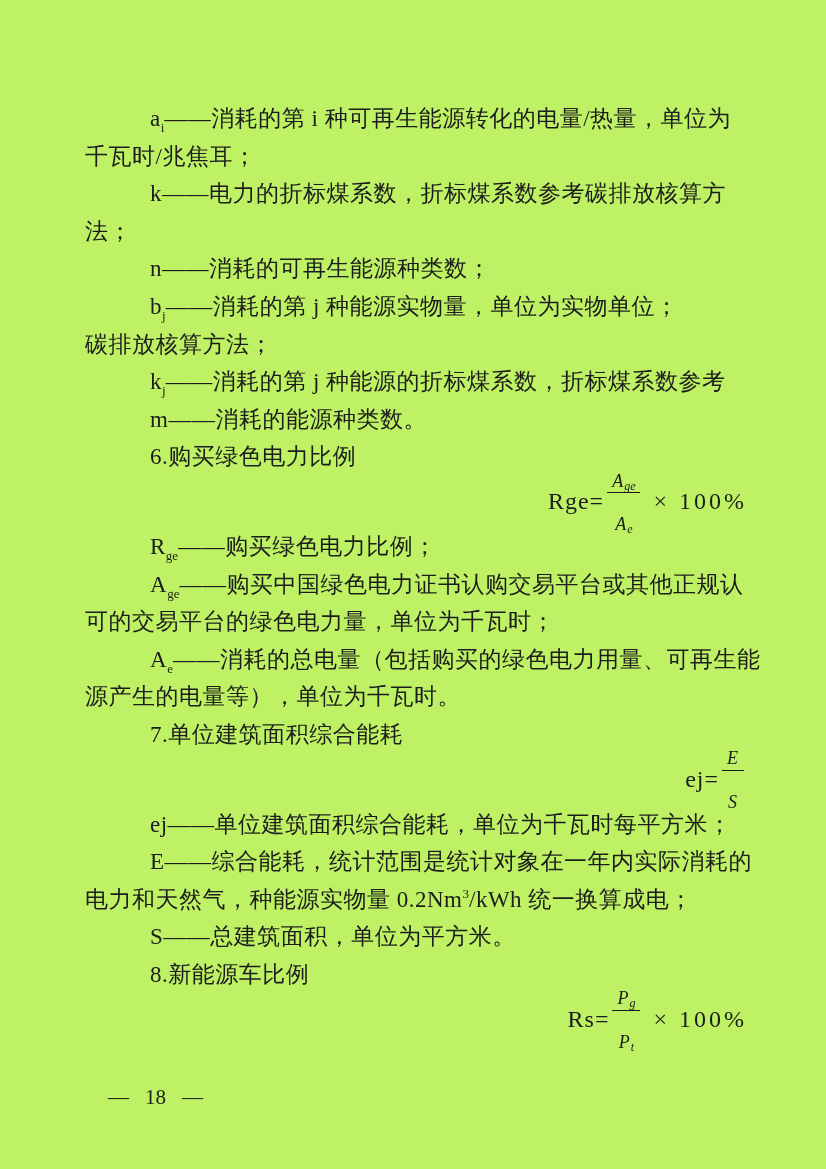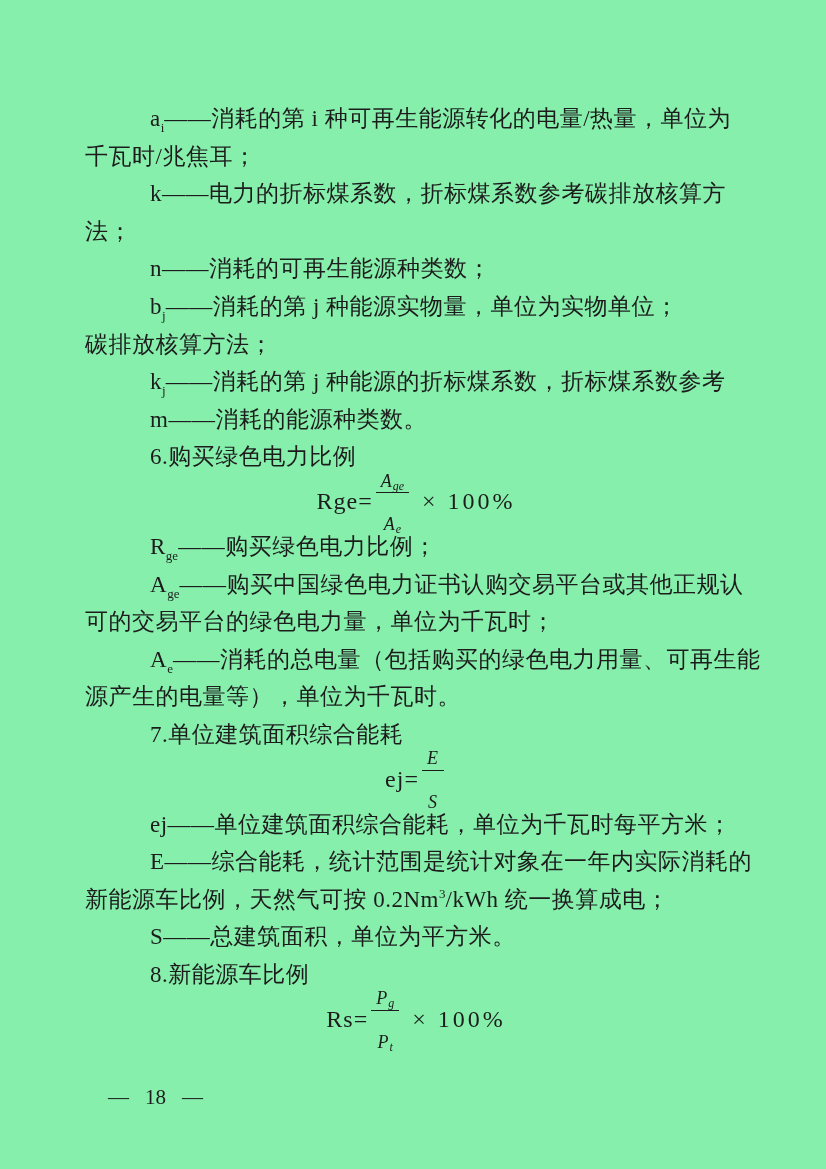--- a/index.html
+++ b/index.html
@@ -4,21 +4,21 @@
 <style>
   html, body {
     margin: 0;
     padding: 0;
     background: #ffffff;
   }
   .page {
     position: relative;
     width: 826px;
     height: 1169px;
-    background: #86efac;
+    background: #bef264;
     color: #1c1c1c;
     font-family: "Liberation Serif", "DejaVu Serif", serif;
     overflow: hidden;
   }
   .doc-body {
     position: absolute;
     left: 85px;
     top: 100px;
     width: 662px;
   }
@@ -38,21 +38,21 @@
   .line sup {
     font-size: 13px;
     letter-spacing: 0;
     vertical-align: 9px;
     line-height: 0;
   }
   .formula {
     height: 52px;
     display: flex;
     align-items: center;
-    justify-content: center;
+    justify-content: flex-end;
     font-size: 24px;
     letter-spacing: 1px;
   }
   .frac {
     display: inline-flex;
     flex-direction: column;
     align-items: center;
     font-style: italic;
     font-size: 18px;
     line-height: 1.15;
@@ -117,21 +117,21 @@
       <div class="line indent"><span>7.单位建筑面积综合能耗</span></div>
       <div class="formula">
         <span class="f-lhs">ej=</span>
         <span class="frac">
           <span class="num">E</span>
           <span class="den">S</span>
         </span>
       </div>
       <div class="line indent"><span>ej——单位建筑面积综合能耗，单位为千瓦时每平方米；</span></div>
       <div class="line indent"><span>E——综合能耗，统计范围是统计对象在一年内实际消耗的</span></div>
-      <div class="line"><span>新能源车比例，天然气可按 0.2Nm</span><sup>3</sup><span>/kWh 统一换算成电；</span></div>
+      <div class="line"><span>电力和天然气，种能源实物量 0.2Nm</span><sup>3</sup><span>/kWh 统一换算成电；</span></div>
       <div class="line indent"><span>S——总建筑面积，单位为平方米。</span></div>
       <div class="line indent"><span>8.新能源车比例</span></div>
       <div class="formula">
         <span class="f-lhs">Rs=</span>
         <span class="frac">
           <span class="num">P<sub>g</sub></span>
           <span class="den">P<sub>t</sub></span>
         </span>
         <span class="f-suffix">× 100%</span>
       </div>

